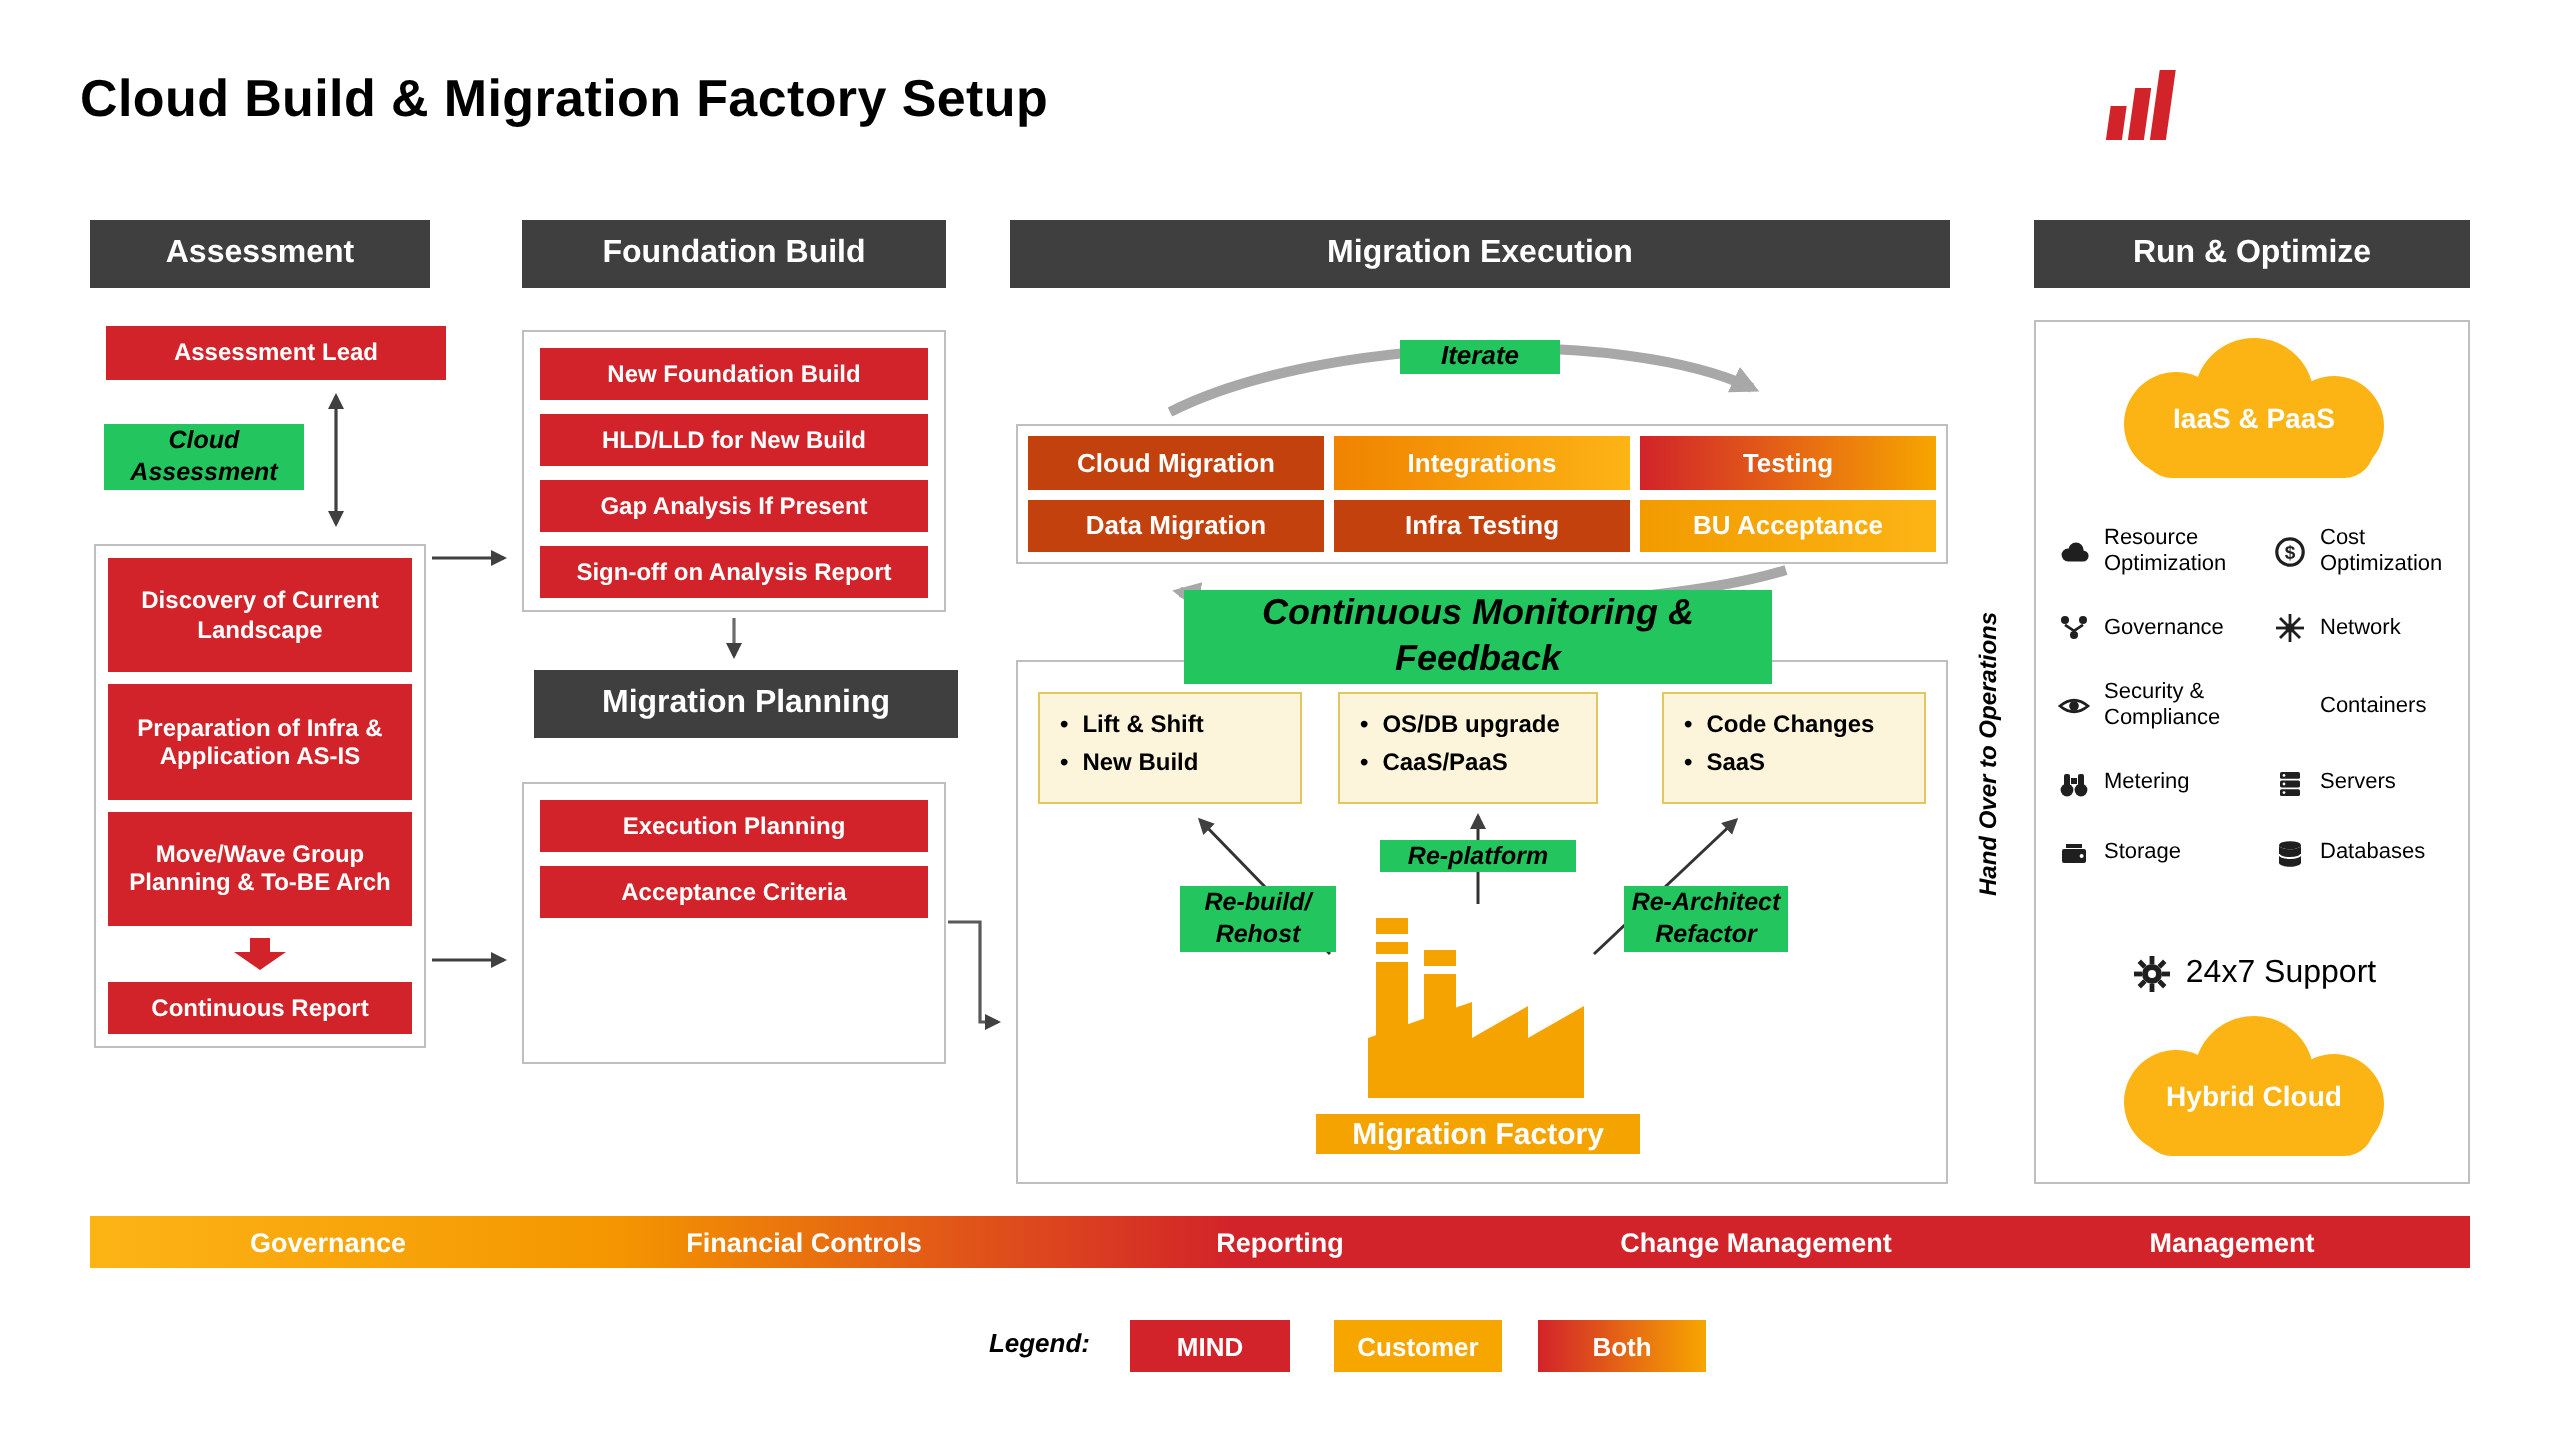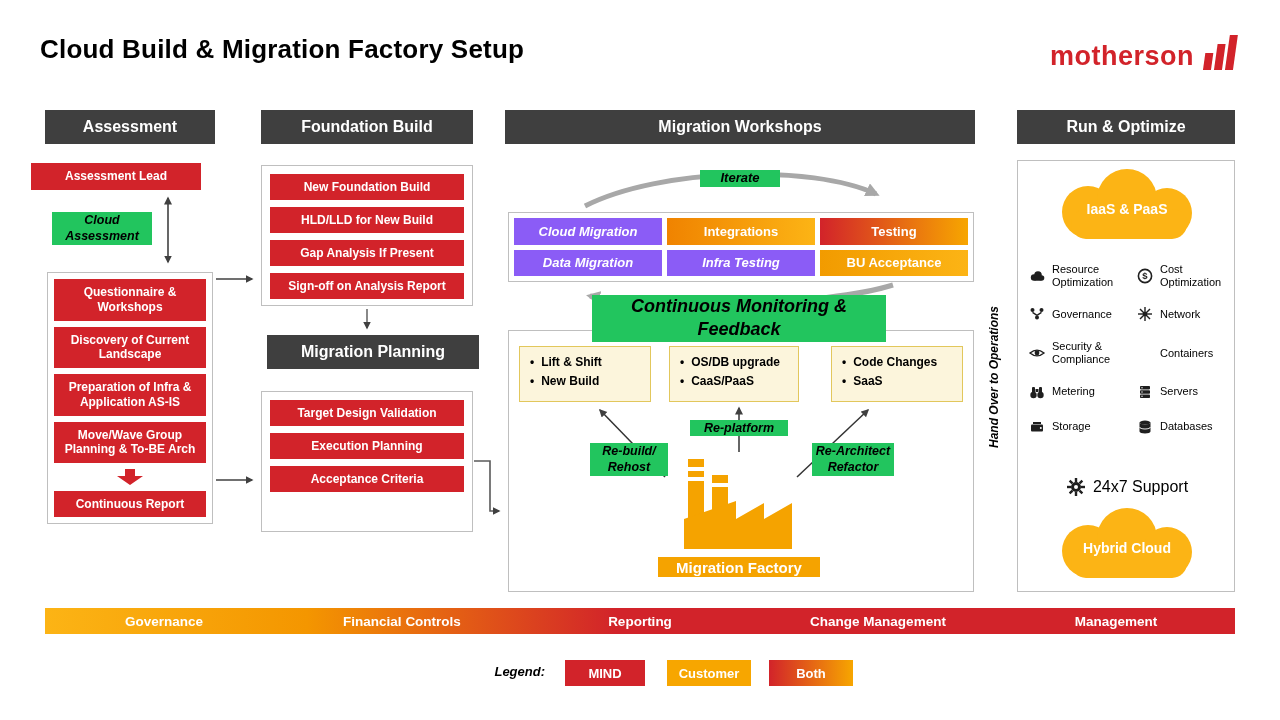--- a/index.html
+++ b/index.html
@@ -24,21 +24,21 @@
              line-height:1.2; padding:2px 4px; white-space:pre-line; }
   .step { flex:1; }
   .fixed { height:26px; flex:none; }
 
   .flow-label { position:absolute; font-style:italic; font-weight:bold; font-size:12.5px;
                 text-align:center; color:#000; background:#22c55e; line-height:1.3; white-space:pre-line; }
 
   .grid6 { display:grid; grid-template-columns:repeat(3,1fr); gap:5px; padding:5px; height:100%; }
   .cell { color:#fff; font-weight:bold; font-size:13px; display:flex; align-items:center;
           justify-content:center; text-align:center; }
-  .cell-red { background:#8b5cf6;font-style:italic; }
+  .cell-red { background:#c2410c; }
   .cell-or  { background:linear-gradient(90deg,#F08300,#FCB415); }
   .cell-ro  { background:linear-gradient(90deg,#D2232A,#F7A600); }
   .cell-gold{ background:linear-gradient(90deg,#F29B00,#FCB415); }
 
   .opt-box { position:absolute; background:#FCF5DC; border:1px solid #E2C75C; padding:9px 10px;
              display:flex; flex-direction:column; gap:6px; }
   .opt-line { font-weight:bold; font-size:12px; color:#000; display:flex; gap:7px; line-height:1.1; }
 
   .factory-label { position:absolute; background:#F5A300; color:#fff; font-weight:bold; font-size:15px;
                    display:flex; align-items:center; justify-content:center; }
@@ -75,40 +75,37 @@
   .lg-gold { background:#F7A600; }
   .lg-grad { background:linear-gradient(90deg,#D2232A,#F7A600); }
 </style>
 </head>
 <body>
 
 <div id="root">
 
   <div class="title">Cloud Build &amp; Migration Factory Setup</div>
   <div class="logo">
-    <span class="logo-text">motherson</span>
     <svg width="42" height="36">
       <g fill="#D2232A" transform="skewX(-8) translate(6,0)">
         <rect x="2" y="19" width="8" height="17"></rect>
         <rect x="13" y="10" width="8" height="26"></rect>
         <rect x="24" y="1" width="8" height="35"></rect>
       </g>
     </svg>
   </div>
 
   <div class="hdr" style="left:45px;top:110px;width:170px;">Assessment</div>
   <div class="hdr" style="left:261px;top:110px;width:212px;">Foundation Build</div>
-  <div class="hdr" style="left:505px;top:110px;width:470px;">Migration Workshops</div>
+  <div class="hdr" style="left:505px;top:110px;width:470px;">Migration Execution</div>
   <div class="hdr" style="left:1017px;top:110px;width:218px;">Run &amp; Optimize</div>
 
-  <div class="red-box abs" style="left:31px;top:163px;width:170px;height:27px;">Assessment Lead</div>
+  <div class="red-box abs" style="left:53px;top:163px;width:170px;height:27px;">Assessment Lead</div>
 
   <div class="panel col" style="left:47px;top:272px;width:166px;height:252px;gap:6px;padding:6px;">
-    <div class="red-box step">Questionnaire &amp;
-Workshops</div>
     <div class="red-box step">Discovery of Current
 Landscape</div>
     <div class="red-box step">Preparation of Infra &amp;
 Application AS-IS</div>
     <div class="red-box step">Move/Wave Group
 Planning &amp; To-BE Arch</div>
     <svg width="26" height="16" style="flex:none;margin:0 auto;">
       <polygon points="8,0 18,0 18,7 26,7 13,16 0,7 8,7" fill="#D2232A"></polygon>
     </svg>
     <div class="red-box fixed">Continuous Report</div>
@@ -117,21 +114,20 @@
   <div class="panel col" style="left:261px;top:165px;width:212px;height:141px;gap:7px;padding:8px;">
     <div class="red-box fixed">New Foundation Build</div>
     <div class="red-box fixed">HLD/LLD for New Build</div>
     <div class="red-box fixed">Gap Analysis If Present</div>
     <div class="red-box fixed">Sign-off on Analysis Report</div>
   </div>
 
   <div class="hdr" style="left:267px;top:335px;width:212px;">Migration Planning</div>
 
   <div class="panel col" style="left:261px;top:391px;width:212px;height:141px;gap:7px;padding:8px;">
-    <div class="red-box fixed">Target Design Validation</div>
     <div class="red-box fixed">Execution Planning</div>
     <div class="red-box fixed">Acceptance Criteria</div>
   </div>
 
   <div class="panel" style="left:508px;top:212px;width:466px;height:70px;">
     <div class="grid6">
       <div class="cell cell-red">Cloud Migration</div>
       <div class="cell cell-or">Integrations</div>
       <div class="cell cell-ro">Testing</div>
       <div class="cell cell-red">Data Migration</div>

